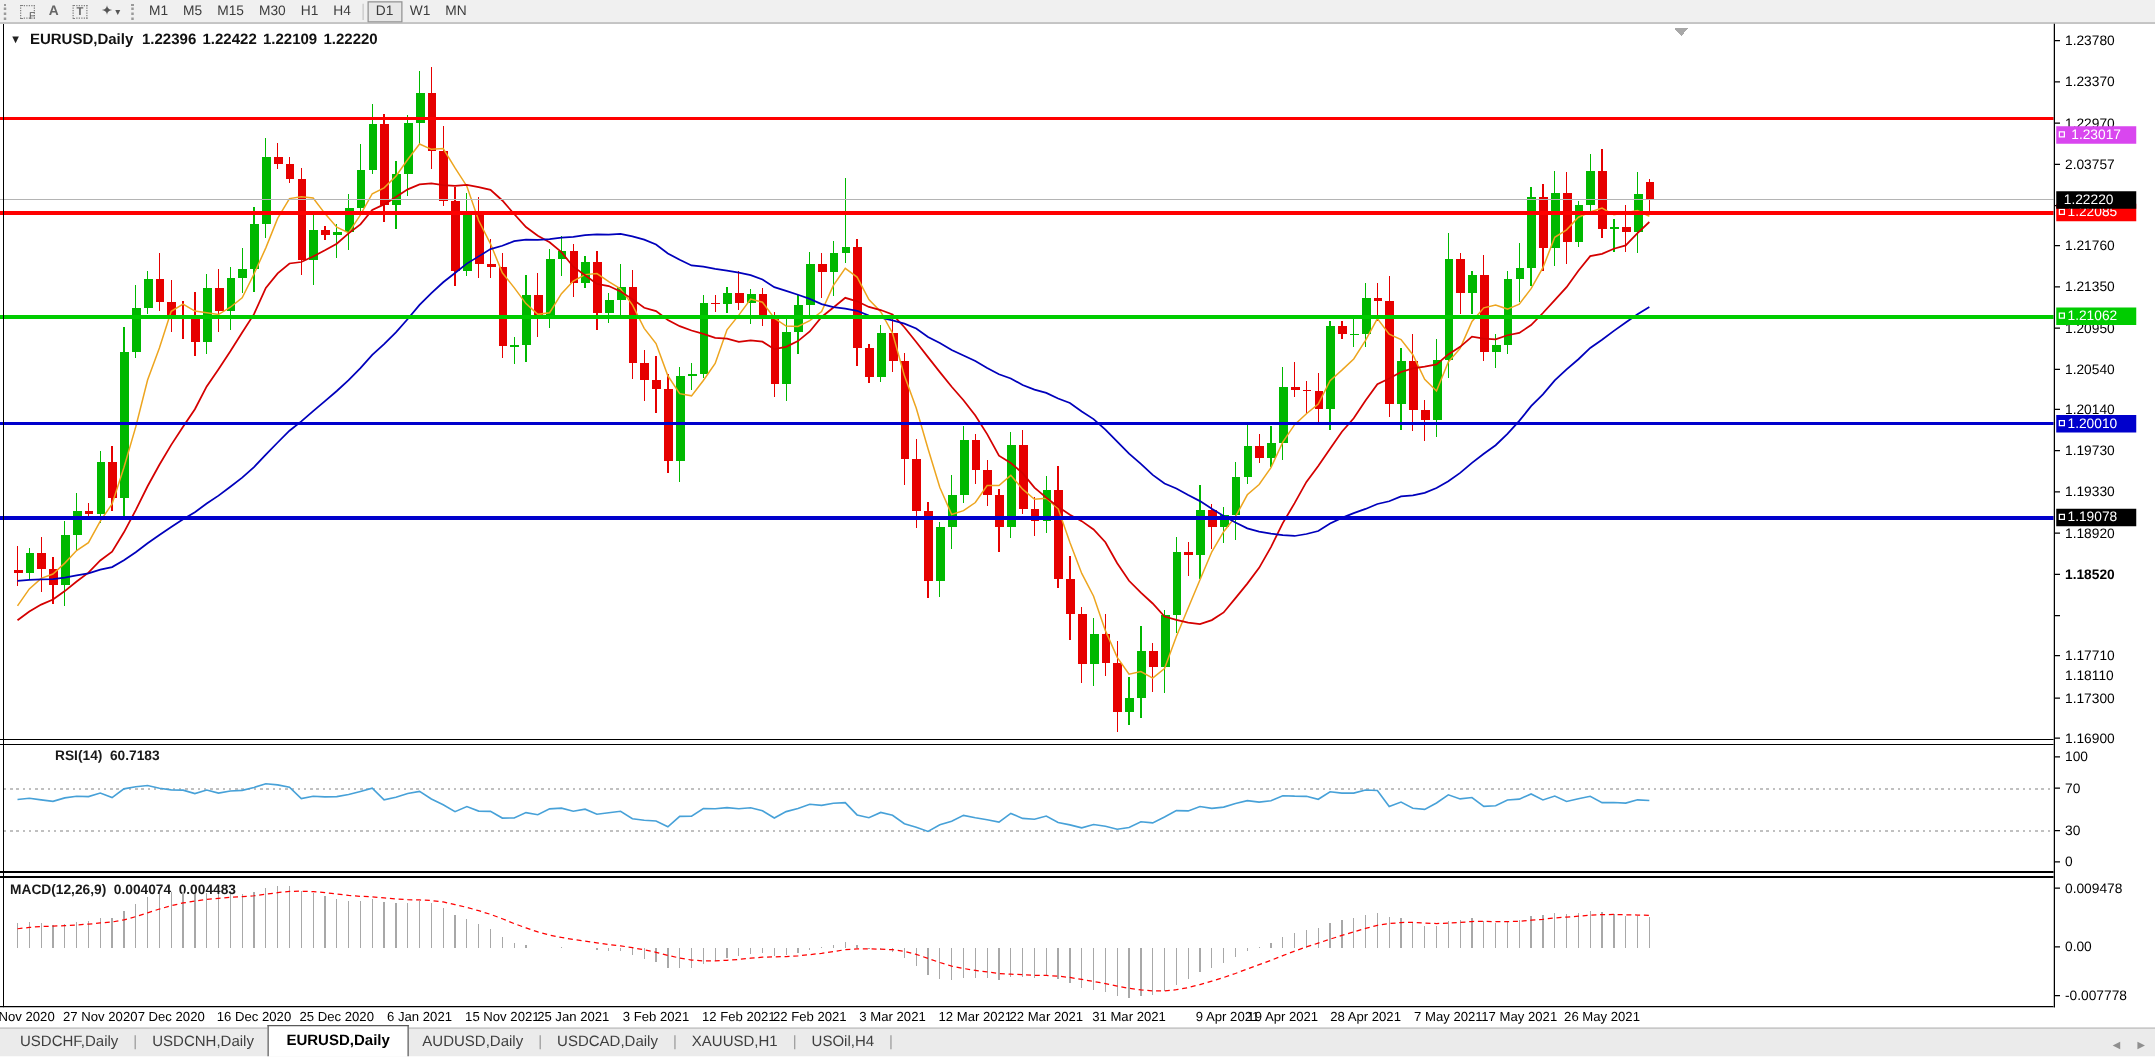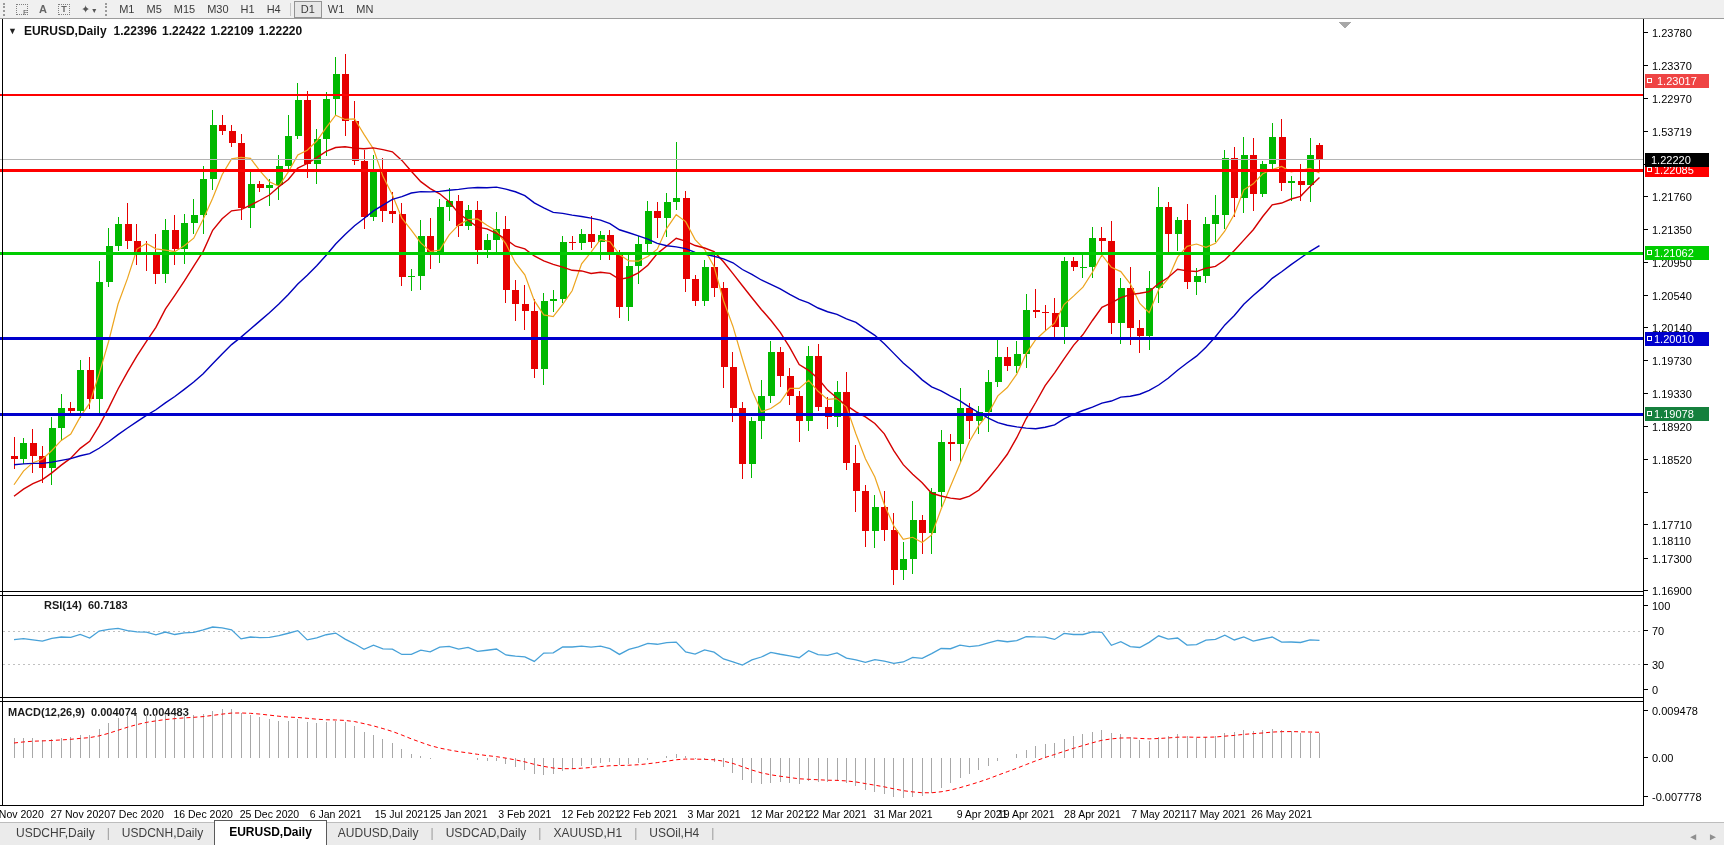--- a/index.html
+++ b/index.html
@@ -536,41 +536,41 @@
       </svg>
     </div>
 
   <div class="axis" id="axiscol">
       <div class="tick" style="top: 8px;">1.23780</div>
       <div class="tickmark" style="top: 13px;"></div>
       <div class="tick" style="top: 41.251px;">1.23370</div>
       <div class="tickmark" style="top: 46.251px;"></div>
       <div class="tick" style="top: 73.691px;">1.22970</div>
       <div class="tickmark" style="top: 78.691px;"></div>
-      <div class="tick" style="top: 106.942px;">1.53719</div>
+      <div class="tick" style="top: 106.942px;">2.03757</div>
       <div class="tickmark" style="top: 111.942px;"></div>
       <div class="tick" style="top: 140.193px;">1.22150</div>
       <div class="tickmark" style="top: 145.193px;"></div>
       <div class="tick" style="top: 171.822px;">1.21760</div>
       <div class="tickmark" style="top: 176.822px;"></div>
       <div class="tick" style="top: 205.073px;">1.21350</div>
       <div class="tickmark" style="top: 210.073px;"></div>
       <div class="tick" style="top: 237.513px;">1.20950</div>
       <div class="tickmark" style="top: 242.513px;"></div>
       <div class="tick" style="top: 270.764px;">1.20540</div>
       <div class="tickmark" style="top: 275.764px;"></div>
       <div class="tick" style="top: 303.204px;">1.20140</div>
       <div class="tickmark" style="top: 308.204px;"></div>
       <div class="tick" style="top: 336.455px;">1.19730</div>
       <div class="tickmark" style="top: 341.455px;"></div>
       <div class="tick" style="top: 368.895px;">1.19330</div>
       <div class="tickmark" style="top: 373.895px;"></div>
       <div class="tick" style="top: 402.146px;">1.18920</div>
       <div class="tickmark" style="top: 407.146px;"></div>
-      <div class="tick" style="top: 434.586px;">1.18520</div>
+      <div class="tick" style="top: 434.586px; font-weight: bold;">1.18520</div>
       <div class="tickmark" style="top: 439.586px;"></div>
       <div class="tick" style="top: 467.837px; margin-top: 48px;">1.18110</div>
       <div class="tickmark" style="top: 472.837px;"></div>
       <div class="tick" style="top: 500.277px;">1.17710</div>
       <div class="tickmark" style="top: 505.277px;"></div>
       <div class="tick" style="top: 533.528px;">1.17300</div>
       <div class="tickmark" style="top: 538.528px;"></div>
       <div class="tick" style="top: 565.968px;">1.16900</div>
       <div class="tickmark" style="top: 570.968px;"></div>
       <div class="tick" style="top: 581px;">100</div>
@@ -580,36 +580,36 @@
       <div class="tick" style="top: 639.8px;">30</div>
       <div class="tickmark" style="top: 644.8px;"></div>
       <div class="tick" style="top: 665px;">0</div>
       <div class="tickmark" style="top: 670px;"></div>
       <div class="tick" style="top: 685.6px;">0.009478</div>
       <div class="tickmark" style="top: 690.6px;"></div>
       <div class="tick" style="top: 733px;">0.00</div>
       <div class="tickmark" style="top: 738px;"></div>
       <div class="tick" style="top: 771.9px;">-0.007778</div>
       <div class="tickmark" style="top: 776.9px;"></div>
-      <div class="badge" style="top: 55px; background: #ef4444; padding-left: 12px;"><span class="notch"></span>1.23017</div>
+      <div class="badge" style="top: 82px; background: #d946ef; padding-left: 12px;"><span class="notch"></span>1.23017</div>
       <div class="badge" style="top: 144.464px; background: rgb(255, 0, 0);"><span class="notch"></span>1.22085</div>
       <div class="badge" style="top: 227.43px; background: rgb(0, 204, 0);"><span class="notch"></span>1.21062</div>
       <div class="badge" style="top: 312.747px; background: rgb(0, 0, 204);"><span class="notch"></span>1.20010</div>
-      <div class="badge" style="top: 388.332px; background: #15803d;"><span class="notch"></span>1.19078</div>
+      <div class="badge" style="top: 388.332px; background: #000000;"><span class="notch"></span>1.19078</div>
       <div class="badge nonotch" style="top: 133.516px; background: rgb(0, 0, 0);">1.22220</div>
     </div>
 
   <div class="dates" id="daterow">
       <div class="datelabel" style="left: 14px;">18 Nov 2020</div>
       <div class="datelabel" style="left: 80.22px;">27 Nov 2020</div>
       <div class="datelabel" style="left: 136.98px;">7 Dec 2020</div>
       <div class="datelabel" style="left: 203.2px;">16 Dec 2020</div>
       <div class="datelabel" style="left: 269.42px;">25 Dec 2020</div>
       <div class="datelabel" style="left: 335.64px;">6 Jan 2021</div>
-      <div class="datelabel" style="left: 401.86px;">15 Jul 2021</div>
+      <div class="datelabel" style="left: 401.86px;">15 Nov 2021</div>
       <div class="datelabel" style="left: 458.62px;">25 Jan 2021</div>
       <div class="datelabel" style="left: 524.84px;">3 Feb 2021</div>
       <div class="datelabel" style="left: 591.06px;">12 Feb 2021</div>
       <div class="datelabel" style="left: 647.82px;">22 Feb 2021</div>
       <div class="datelabel" style="left: 714.04px;">3 Mar 2021</div>
       <div class="datelabel" style="left: 780.26px;">12 Mar 2021</div>
       <div class="datelabel" style="left: 837.02px;">22 Mar 2021</div>
       <div class="datelabel" style="left: 903.24px;">31 Mar 2021</div>
       <div class="datelabel" style="left: 969.46px; text-align: right;">9 Apr 2021</div>
       <div class="datelabel" style="left: 1026.22px;">19 Apr 2021</div>

